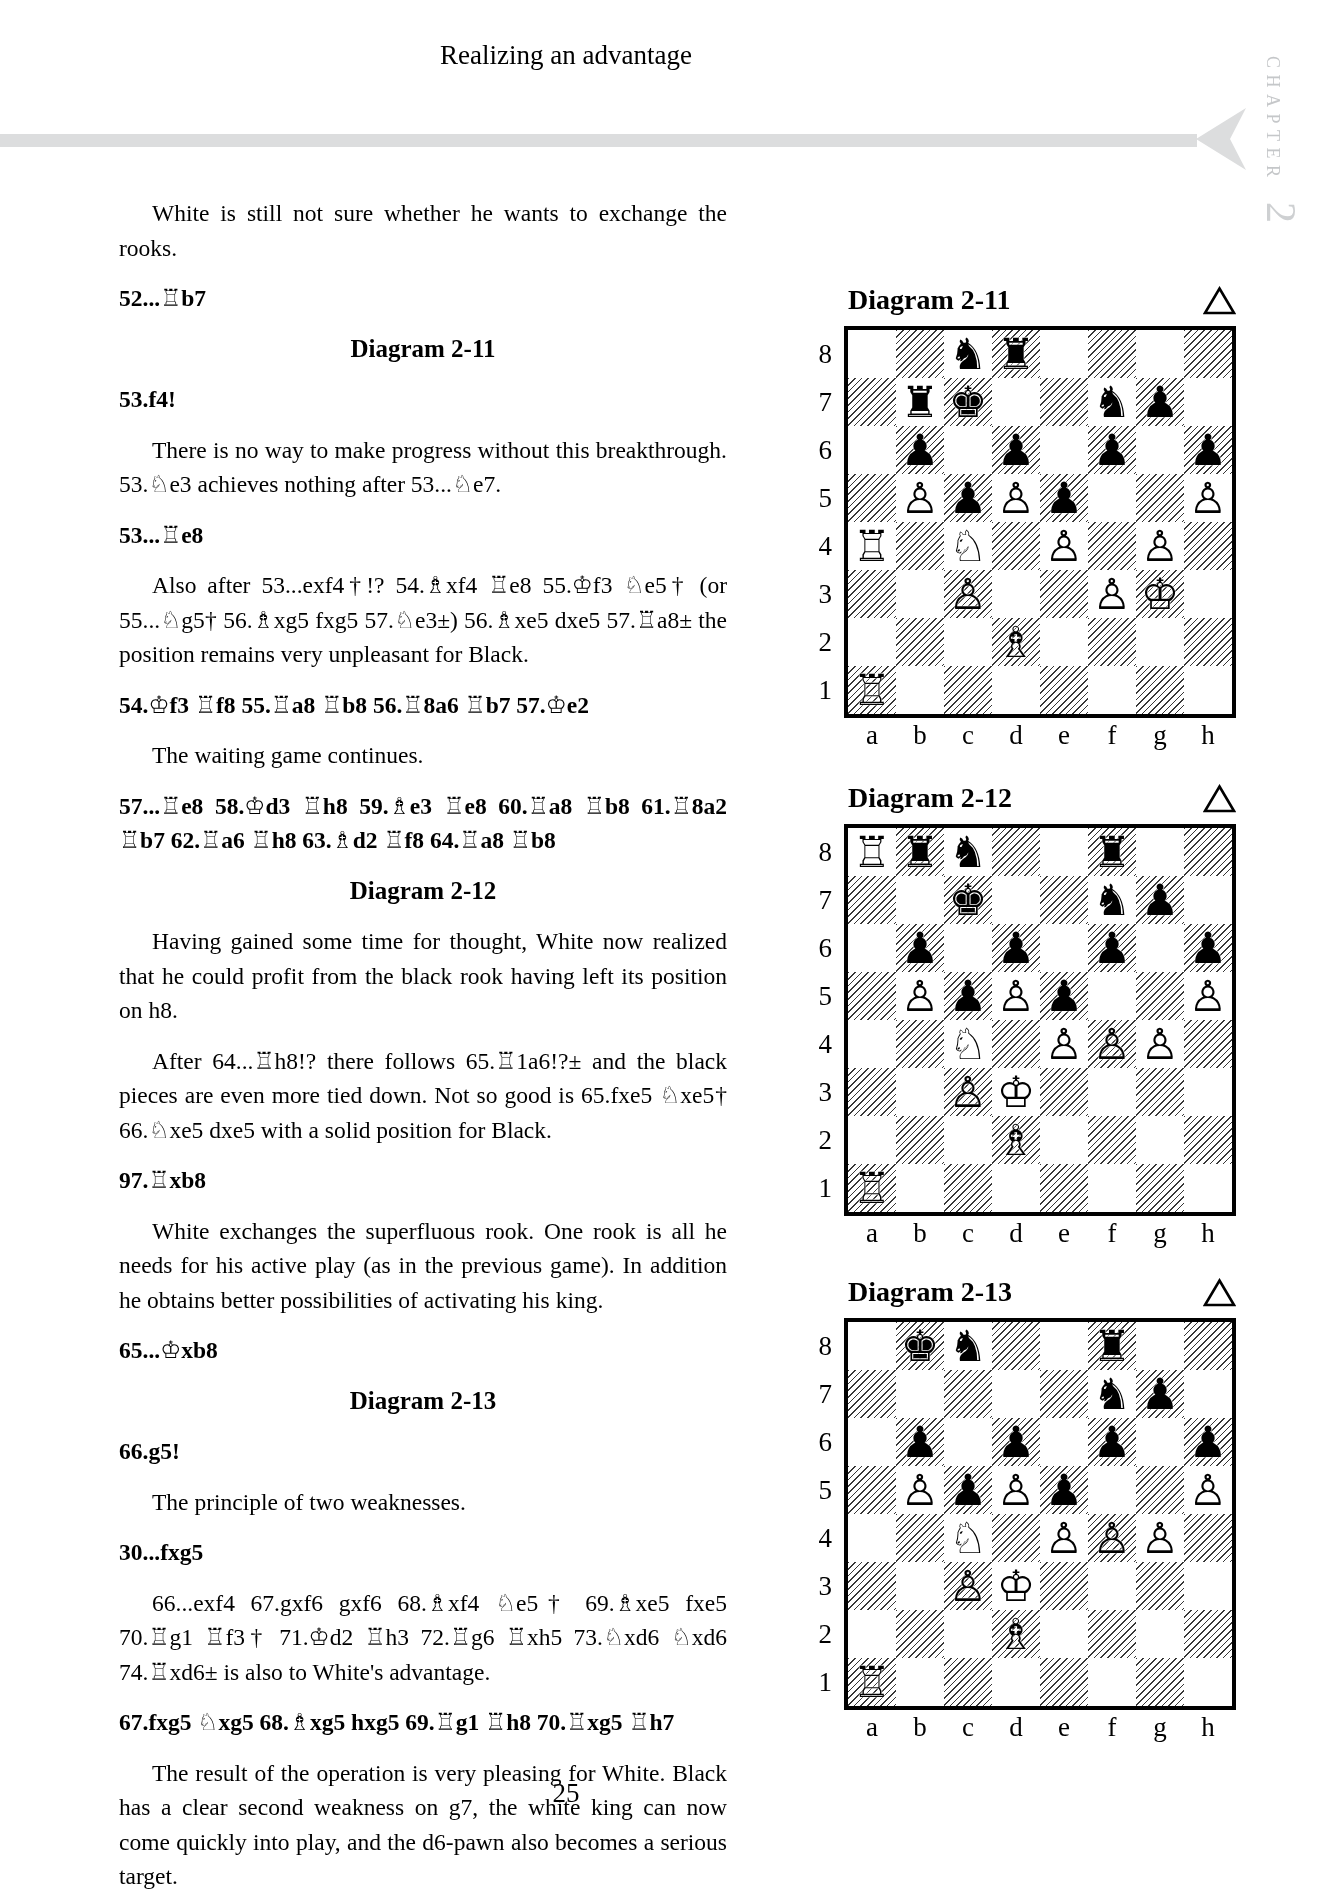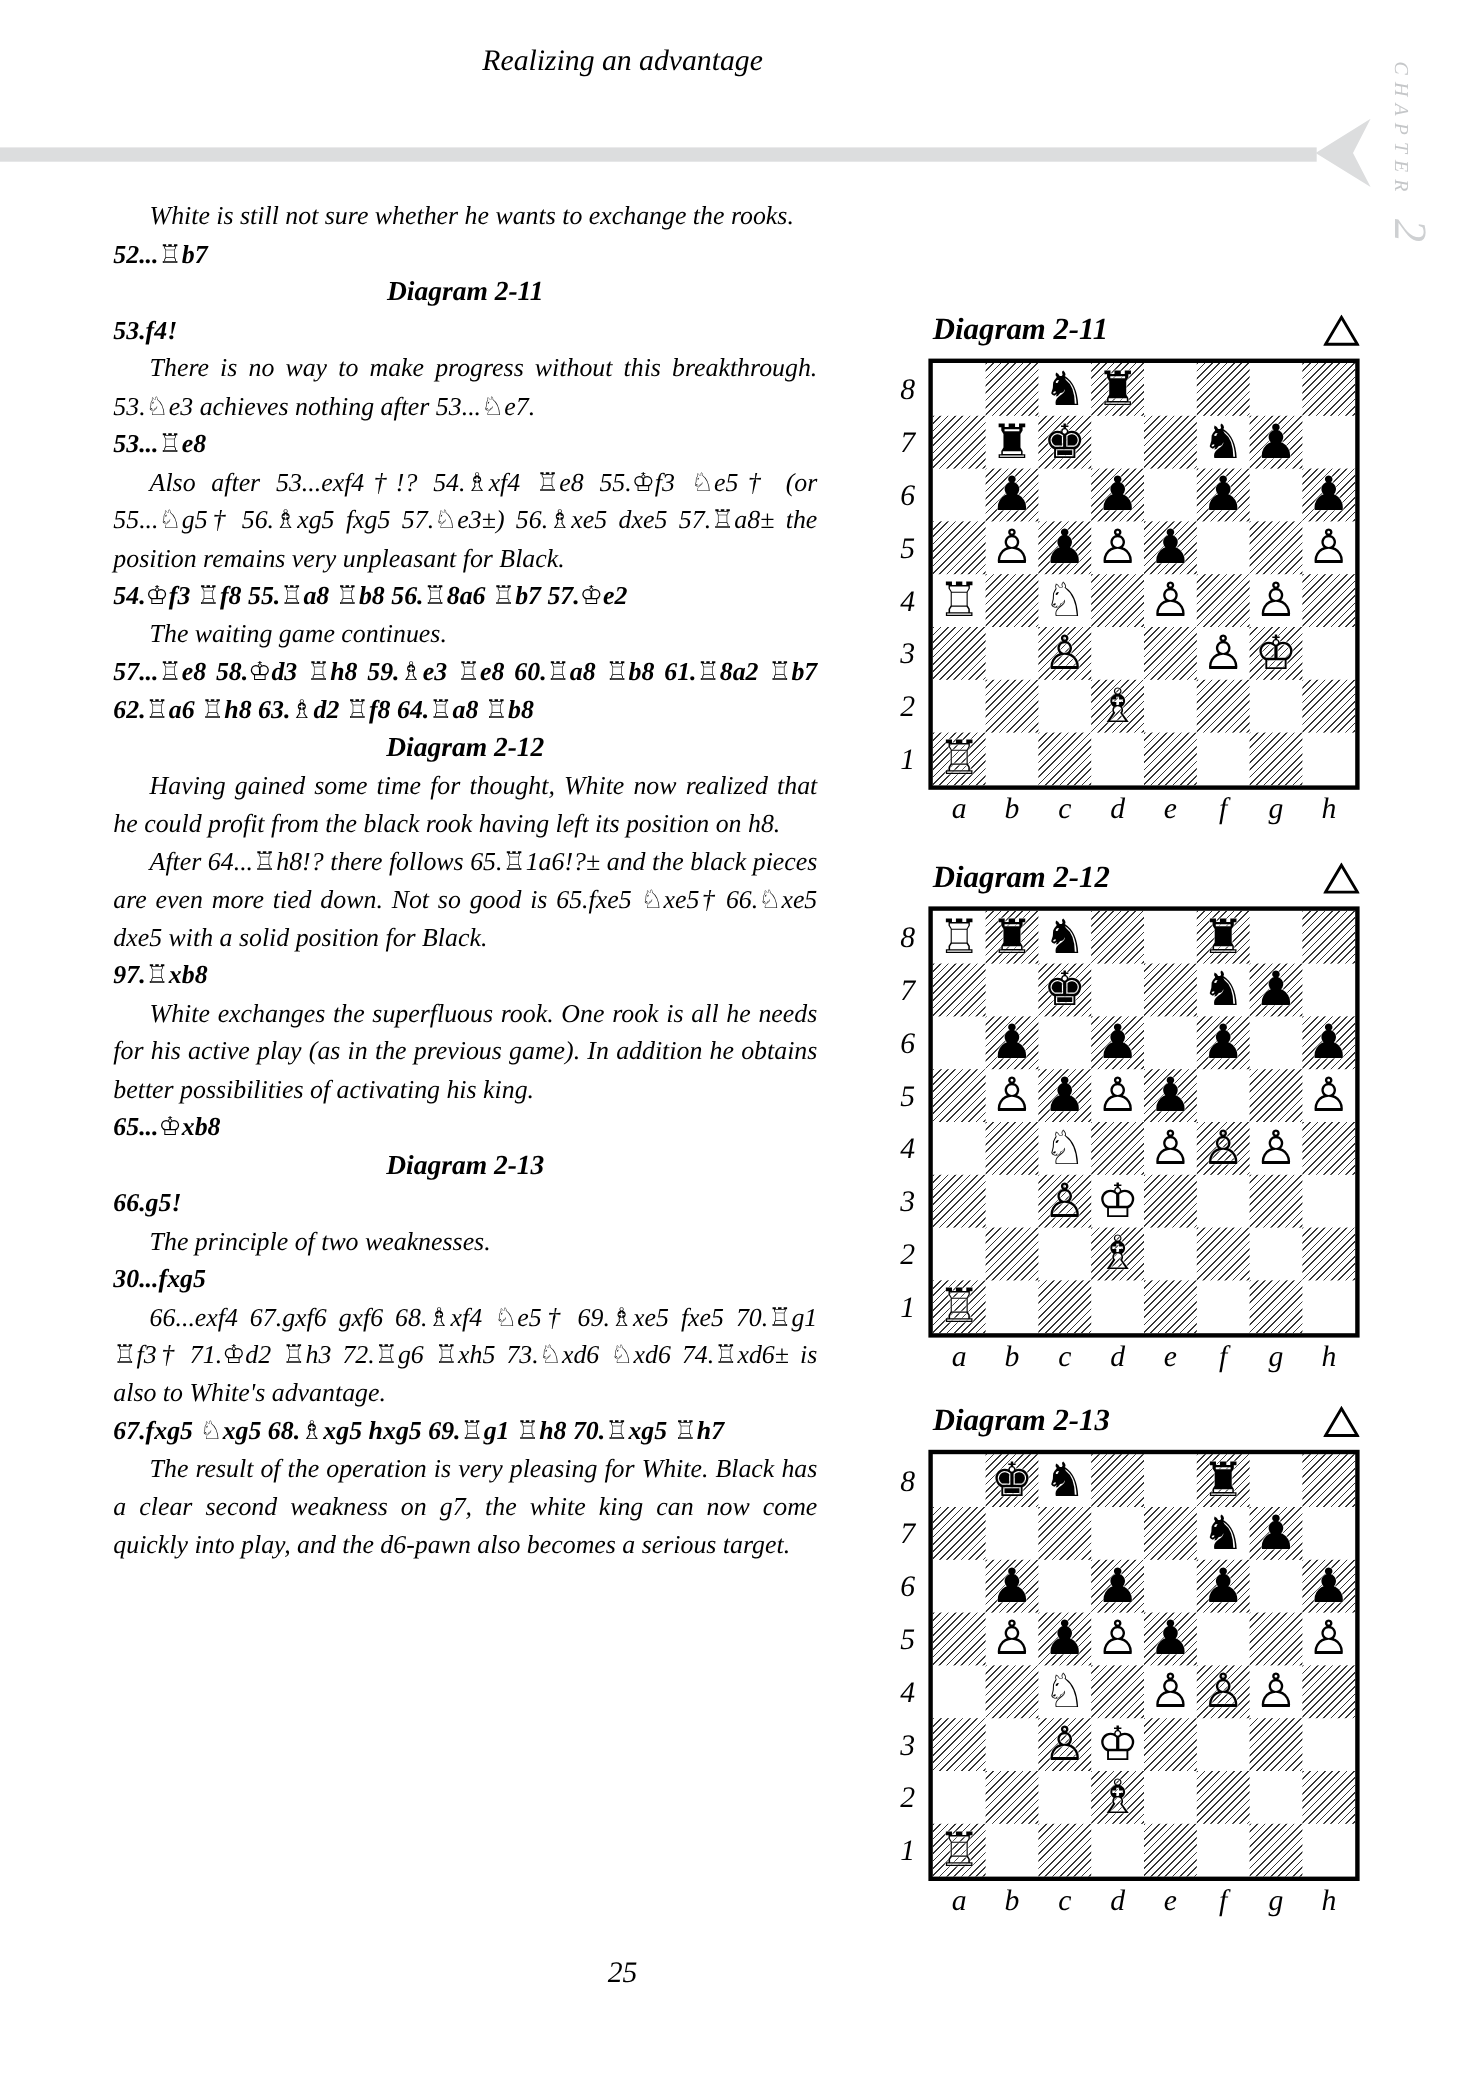--- a/index.html
+++ b/index.html
@@ -1,20 +1,19 @@
 <!DOCTYPE html>
 <html><head>
 <meta charset="utf-8">
 <style>
   html,body { margin:0; padding:0; background:#ffffff; }
   .page {
     position:relative; width:1339px; height:1890px; background:#ffffff;
     font-family:"Liberation Serif", "DejaVu Serif", serif; color:#000;
     overflow:hidden;
-    font-style:italic;
   }
   
   .page-title {
     position:absolute; top:40px; left:0; width:1132px;
     text-align:center; font-size:27px;
   }
   .rule-bar {
     position:absolute; top:134px; left:0; width:1197px; height:13px;
     background:#dcddde;
   }
@@ -26,21 +25,21 @@
     line-height:1;
   }
   .ch-word { font-size:18px; letter-spacing:6.5px; color:#c5c7c9; }
   .ch-num  { font-size:42px; color:#ced0d2; margin-top:14px; }
 
   
   .text-col {
     position:absolute; left:103px; top:180px; width:640px;
     font-size:23.5px; line-height:34.5px; text-align:justify;
   }
-  .text-col p { margin:0; font-family:"Liberation Serif", "DejaVu Sans", serif; }
+  .text-col p { margin:16px; font-family:"Liberation Serif", "DejaVu Sans", serif; }
   .text-col p.para { text-indent:33px; }
   .text-col p.move { font-weight:bold; text-indent:0; }
   .text-col p.diagram-head { font-weight:bold; text-align:center; text-indent:0; font-size:25px; }
 
   
   .diagram { position:absolute; left:800px; width:436px; }
   .diagram.d0 { top:282px; }
   .diagram.d1 { top:780px; }
   .diagram.d2 { top:1274px; }
   .diag-title-row {

